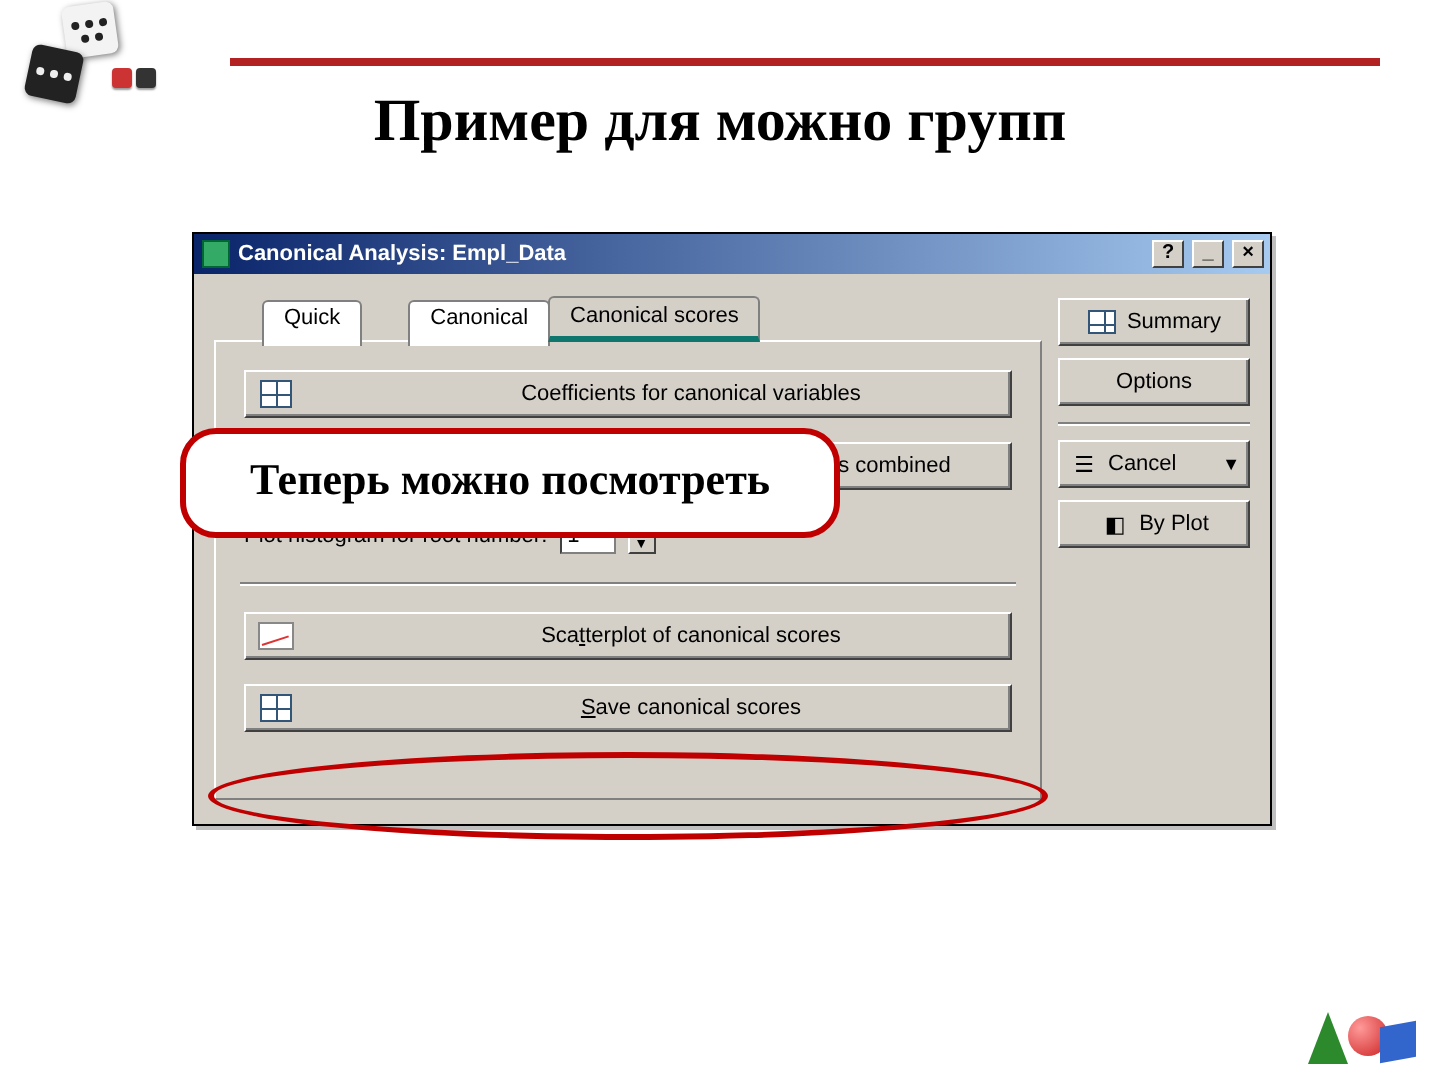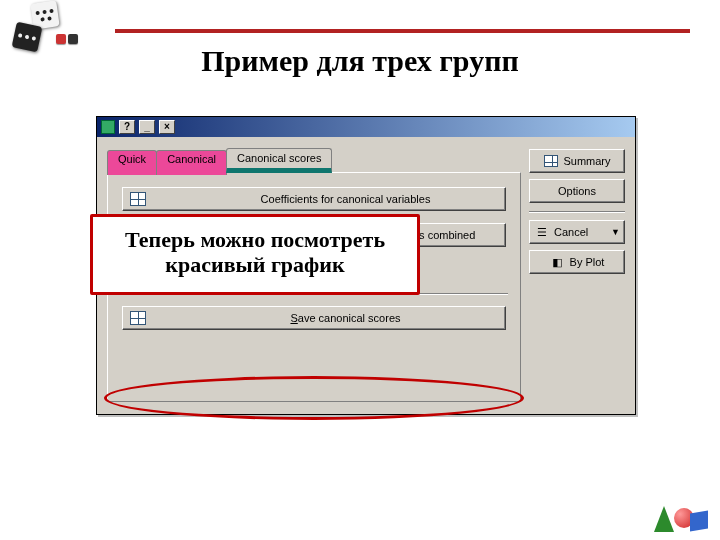--- a/index.html
+++ b/index.html
@@ -111,24 +111,24 @@
     padding: 3px 10px 4px;
     background: #d4d0c8;
     border: 1px solid #808080;
     border-bottom: none;
     border-top-left-radius: 3px;
     border-top-right-radius: 3px;
     margin-right: -1px;
     position: relative;
     color:#000;
   }
-  .tab.inactive { top: 2px; padding-top:2px; padding-bottom:3px; background:#ec4899; }
+  .tab.inactive { top: 2px; padding-top:2px; padding-bottom:3px; background:#ffffff;margin-left:24px; }
   .tab.active {
     background:#d4d0c8;
-    border-bottom: 5px solid #0f766e;
+    border-bottom: 3px solid #0f766e;
     z-index: 2;
   }
   .tab-page {
     border: 1px solid #808080;
     border-top-color:#fff;
     border-left-color:#fff;
     padding: 14px 14px 18px 14px;
     background:#d4d0c8;
     min-height: 230px;
   }
@@ -210,21 +210,21 @@
   .hist-mini i:nth-child(2){left:6px;height:9px;}
   .hist-mini i:nth-child(3){left:10px;height:7px;}
 
   
   .callout {
     position: absolute;
     left: 90px; top: 214px;
     width: 330px;
     background:#fff;
     border: 3px solid #c00000;
-    border-radius: 2px;
+    border-radius: 18px;
     padding: 10px 16px 14px;
     text-align:center;
     font-family:"Times New Roman", serif;
     font-size: 22px; font-weight:bold;
     color:#000;
     line-height:1.15;
     z-index: 5;
   }
   
   .highlight-oval {
@@ -254,25 +254,26 @@
       <span class="pip"></span>
     </div>
   <div class="tiny-dice">
       <span class="tiny"></span>
       <span class="tiny b"></span>
     </div>
 </div>
 
 <div class="topbar"></div>
 
-<div class="slide-title">Пример для трех групп</div>
+<div class="slide-title">Пример для можно групп</div>
 
 <div class="window">
   <div class="titlebar">
     <span class="app-icon"></span>
+    <span class="title-text">Canonical Analysis: Empl_Data</span>
     <span class="titlebtn">?</span>
     <span class="titlebtn">_</span>
     <span class="titlebtn">×</span>
   </div>
   <div class="window-body">
     <div class="tab-area">
       <div class="tabs">
         <div class="tab inactive">Quick</div>
         <div class="tab inactive">Canonical</div>
         <div class="tab active">Canonical scores</div>
@@ -313,20 +314,26 @@
           <span>Plot histogram for root number:</span>
           <input class="spin-input" value="1" style="">
           <span class="spinner">
             <span class="spin-btn">▲</span>
             <span class="spin-btn">▼</span>
           </span>
         </div>
 
         <div class="sep"></div>
 
+        <div class="wide-btn" style="margin-top:14px;">
+          <span class="btn-icon">
+              <span class="scatter-mini"></span>
+            </span>
+          <span class="btn-label">Sca<span class="ul">t</span>terplot of canonical scores</span>
+        </div>
 
         <div class="wide-btn" style="margin-top:12px;">
           <span class="btn-icon">
               <span class="grid-icon"></span>
             </span>
           <span class="btn-label"><span class="ul">S</span>ave canonical scores</span>
         </div>
 
       </div>
     </div>
@@ -350,21 +357,20 @@
       <div class="side-btn">
         <span class="mini-icon">◧</span>
         <span>By Plot</span>
       </div>
     </div>
   </div>
 </div>
 
 <div class="callout">
   <div>Теперь можно посмотреть</div>
-  <div>красивый график</div>
 </div>
 
 <div class="highlight-oval"></div>
 
 <div class="shapes-deco">
   <div class="cone"></div>
   <div class="sphere"></div>
   <div class="cube3d"></div>
 </div>
 

